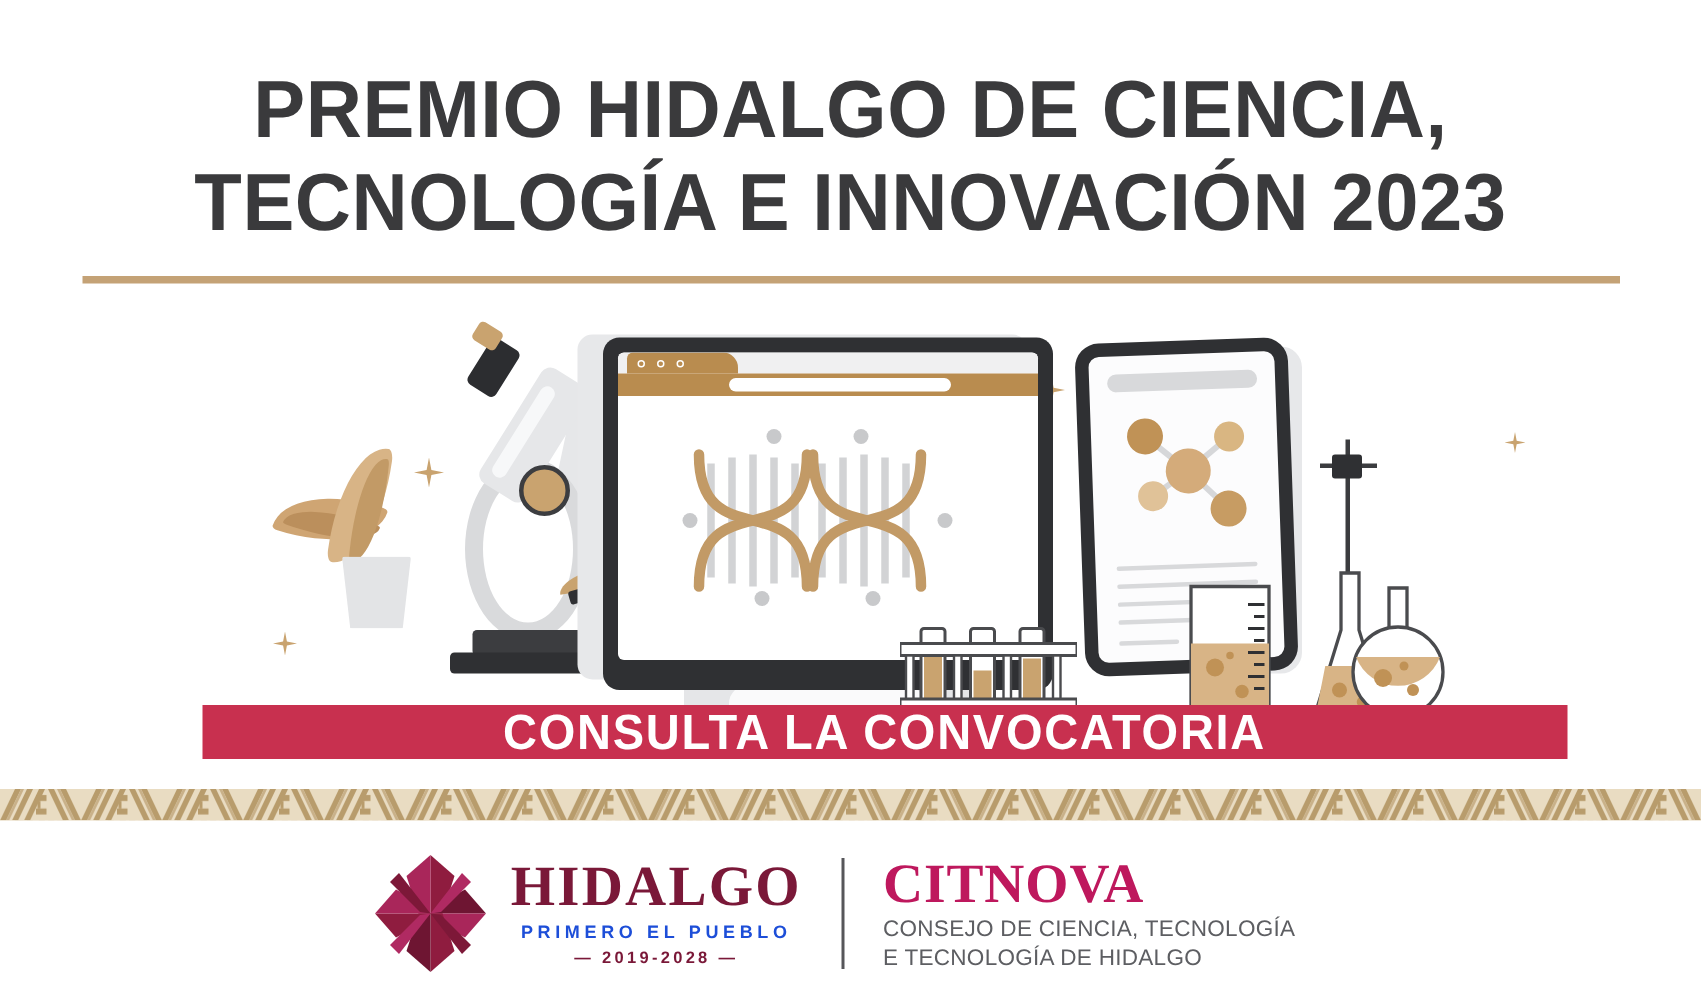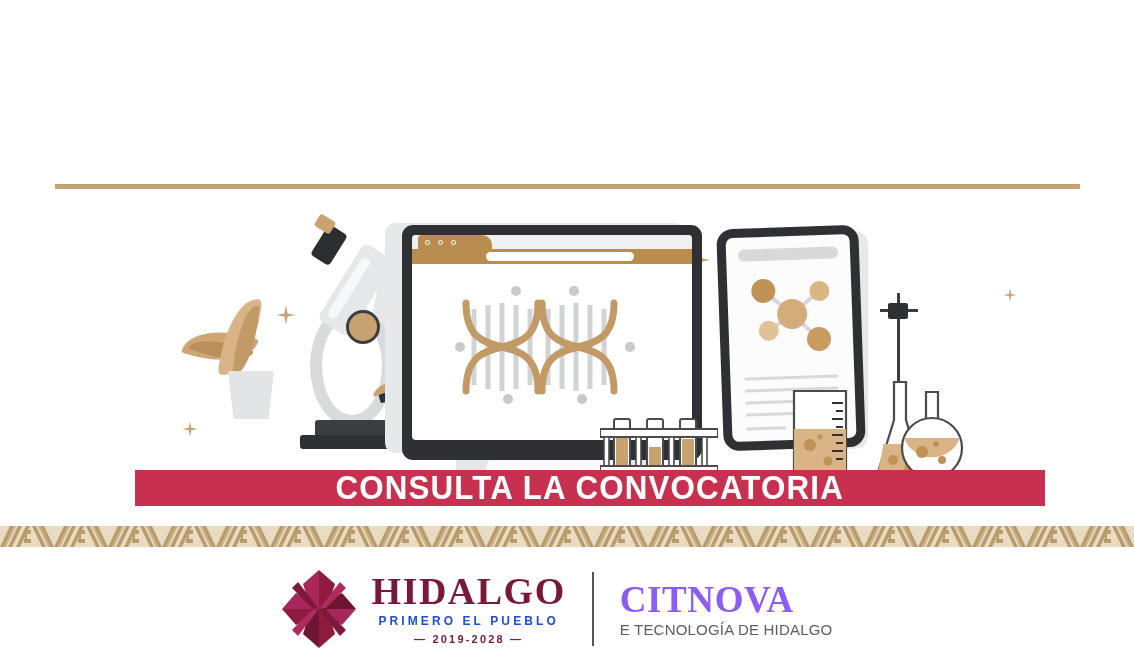--- a/index.html
+++ b/index.html
@@ -428,36 +428,40 @@
     height: 74px;
     background: #56565a;
     margin: 0 26px;
   }
   .logo-citnova { text-align: left; }
   .cit-main {
     font-family: "Liberation Serif", serif;
     font-weight: bold;
     font-size: 37px;
     letter-spacing: 0.6px;
-    color: #8b5cf6;
+    color: #be185d;
     line-height: 40px;
   }
   .cit-sub {
     font-family: "Liberation Sans", sans-serif;
     font-size: 15px;
     letter-spacing: 0.2px;
     color: #5d5e62;
     line-height: 19px;
   }
 </style>
 </head>
 <body>
 
 <div id="poster">
 
+  <div class="title-block">
+    <div class="title-line">PREMIO HIDALGO DE CIENCIA,</div>
+    <div class="title-line">TECNOLOGÍA E INNOVACIÓN 2023</div>
+  </div>
   <div class="title-rule"></div>
 
   <div class="stage">
 
     <div class="sparkle" style="left:286px; top:110px; --s:20px;"></div>
     <div class="sparkle" style="left:190px; top:224px; --s:16px;"></div>
     <div class="sparkle" style="left:701px; top:55px; --s:18px;"></div>
     <div class="sparkle" style="left:1010px; top:90px; --s:14px;"></div>
 
     <div class="leaf leaf-left"></div>
@@ -663,18 +667,19 @@
         <div class="hid-main">HIDALGO</div>
         <div class="hid-sub">PRIMERO EL PUEBLO</div>
         <div class="hid-years">— 2019-2028 —</div>
       </div>
     </div>
 
     <div class="divider"></div>
 
     <div class="logo-citnova">
       <div class="cit-main">CITNOVA</div>
+      <div class="cit-sub">CONSEJO DE CIENCIA, TECNOLOGÍA</div>
       <div class="cit-sub">E TECNOLOGÍA DE HIDALGO</div>
     </div>
 
   </div>
 
 </div>
 
 </body></html>

